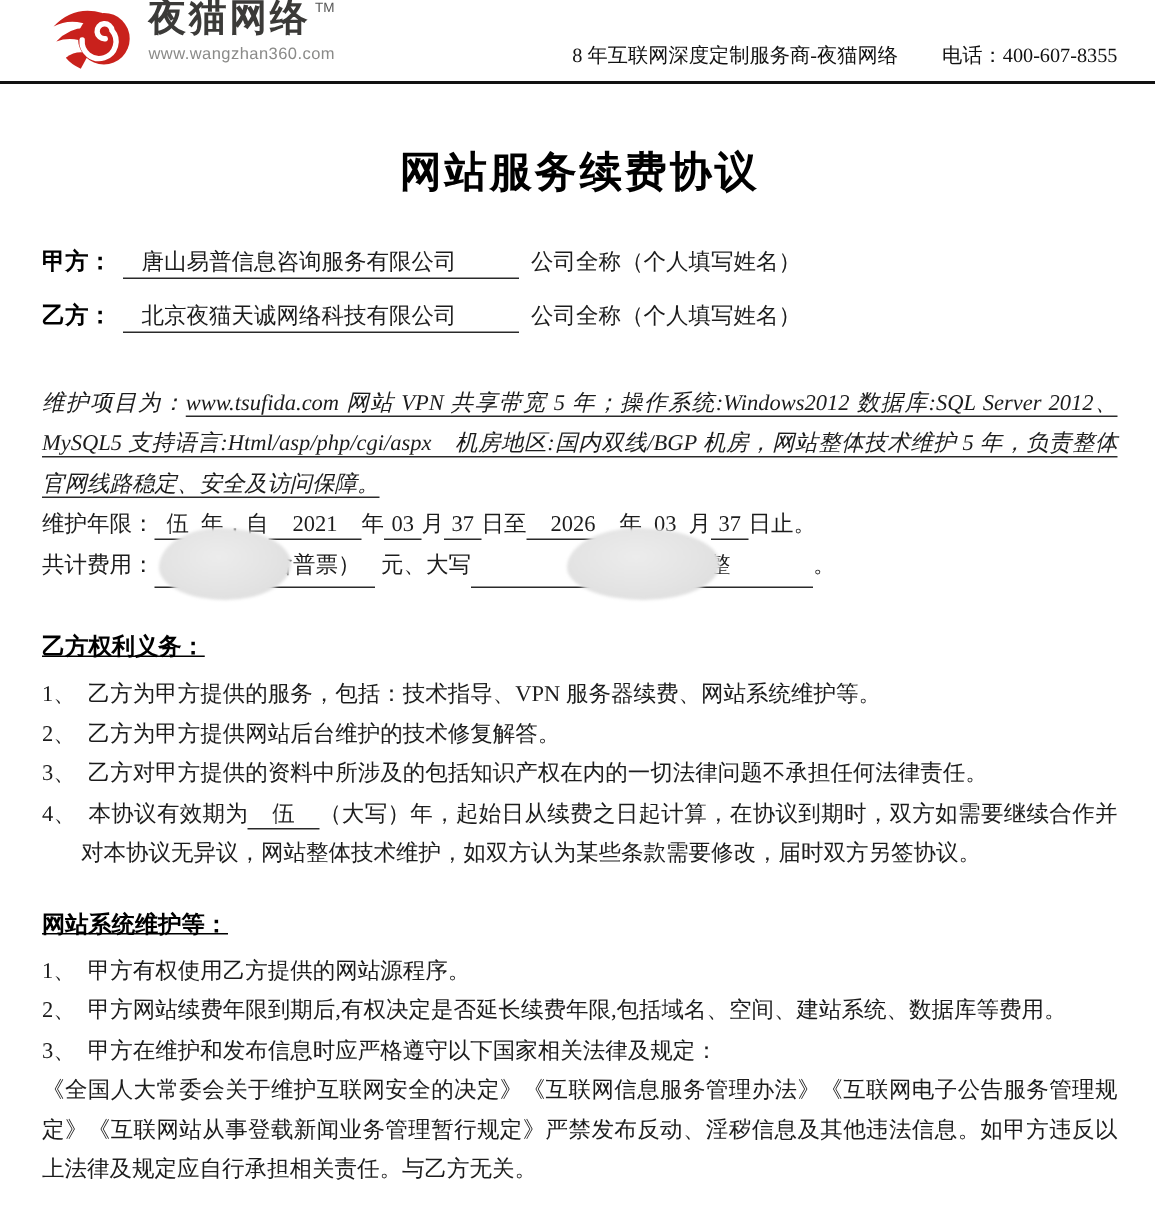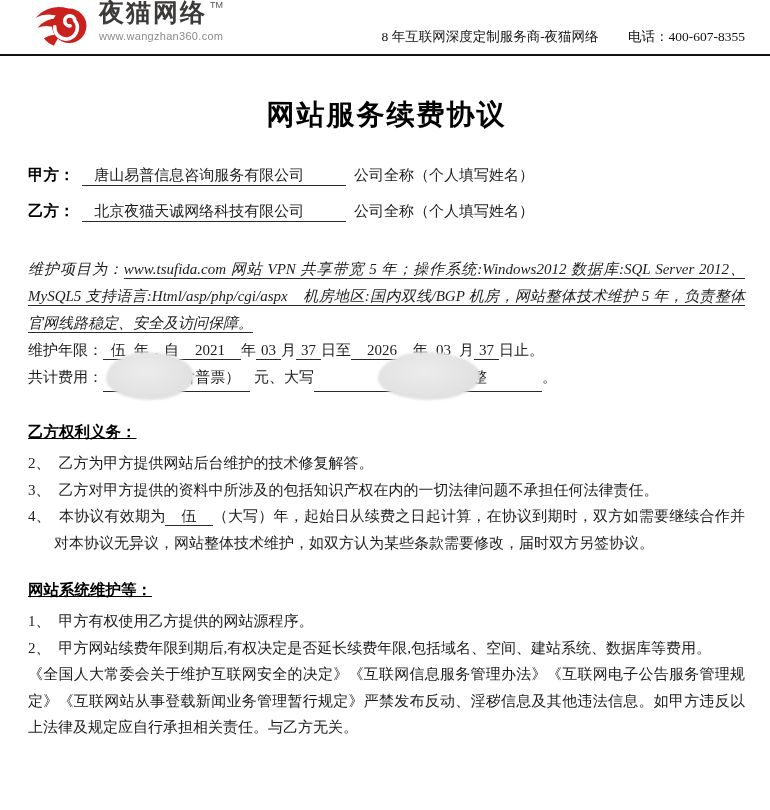--- a/index.html
+++ b/index.html
@@ -158,35 +158,41 @@
 
     <div class="fee-line">
       <span>共计费用：</span><span class="fee-seg1">0（含普票） </span><span class="fee-mid">元、大写</span><span class="fee-seg2">佰元整</span><span>。</span>
       <div class="blob blob-1"></div>
       <div class="blob blob-2"></div>
     </div>
 
     <div class="sec-heading">乙方权利义务：</div>
     <div class="items">
       <div class="item">
+        <span class="num">1、</span><span>乙方为甲方提供的服务，包括：技术指导、VPN 服务器续费、网站系统维护等。</span>
+      </div>
+      <div class="item">
         <span class="num">2、</span><span>乙方为甲方提供网站后台维护的技术修复解答。</span>
       </div>
       <div class="item">
         <span class="num">3、</span><span>乙方对甲方提供的资料中所涉及的包括知识产权在内的一切法律问题不承担任何法律责任。</span>
       </div>
       <div class="item">
         <span class="num">4、</span><span>本协议有效期为</span><span class="field pad14">伍</span><span>（大写）年，起始日从续费之日起计算，在协议到期时，双方如需要继续合作并对本协议无异议，网站整体技术维护，如双方认为某些条款需要修改，届时双方另签协议。</span>
       </div>
     </div>
 
     <div class="sec-heading second">网站系统维护等：</div>
     <div class="items">
       <div class="item">
         <span class="num">1、</span><span>甲方有权使用乙方提供的网站源程序。</span>
       </div>
       <div class="item">
         <span class="num">2、</span><span>甲方网站续费年限到期后,有权决定是否延长续费年限,包括域名、空间、建站系统、数据库等费用。</span>
       </div>
+      <div class="item">
+        <span class="num">3、</span><span>甲方在维护和发布信息时应严格遵守以下国家相关法律及规定：</span>
+      </div>
     </div>
     <div class="law-para">《全国人大常委会关于维护互联网安全的决定》《互联网信息服务管理办法》《互联网电子公告服务管理规定》《互联网站从事登载新闻业务管理暂行规定》严禁发布反动、淫秽信息及其他违法信息。如甲方违反以上法律及规定应自行承担相关责任。与乙方无关。</div>
 
   </div>
 </div>
 
 </body></html>

